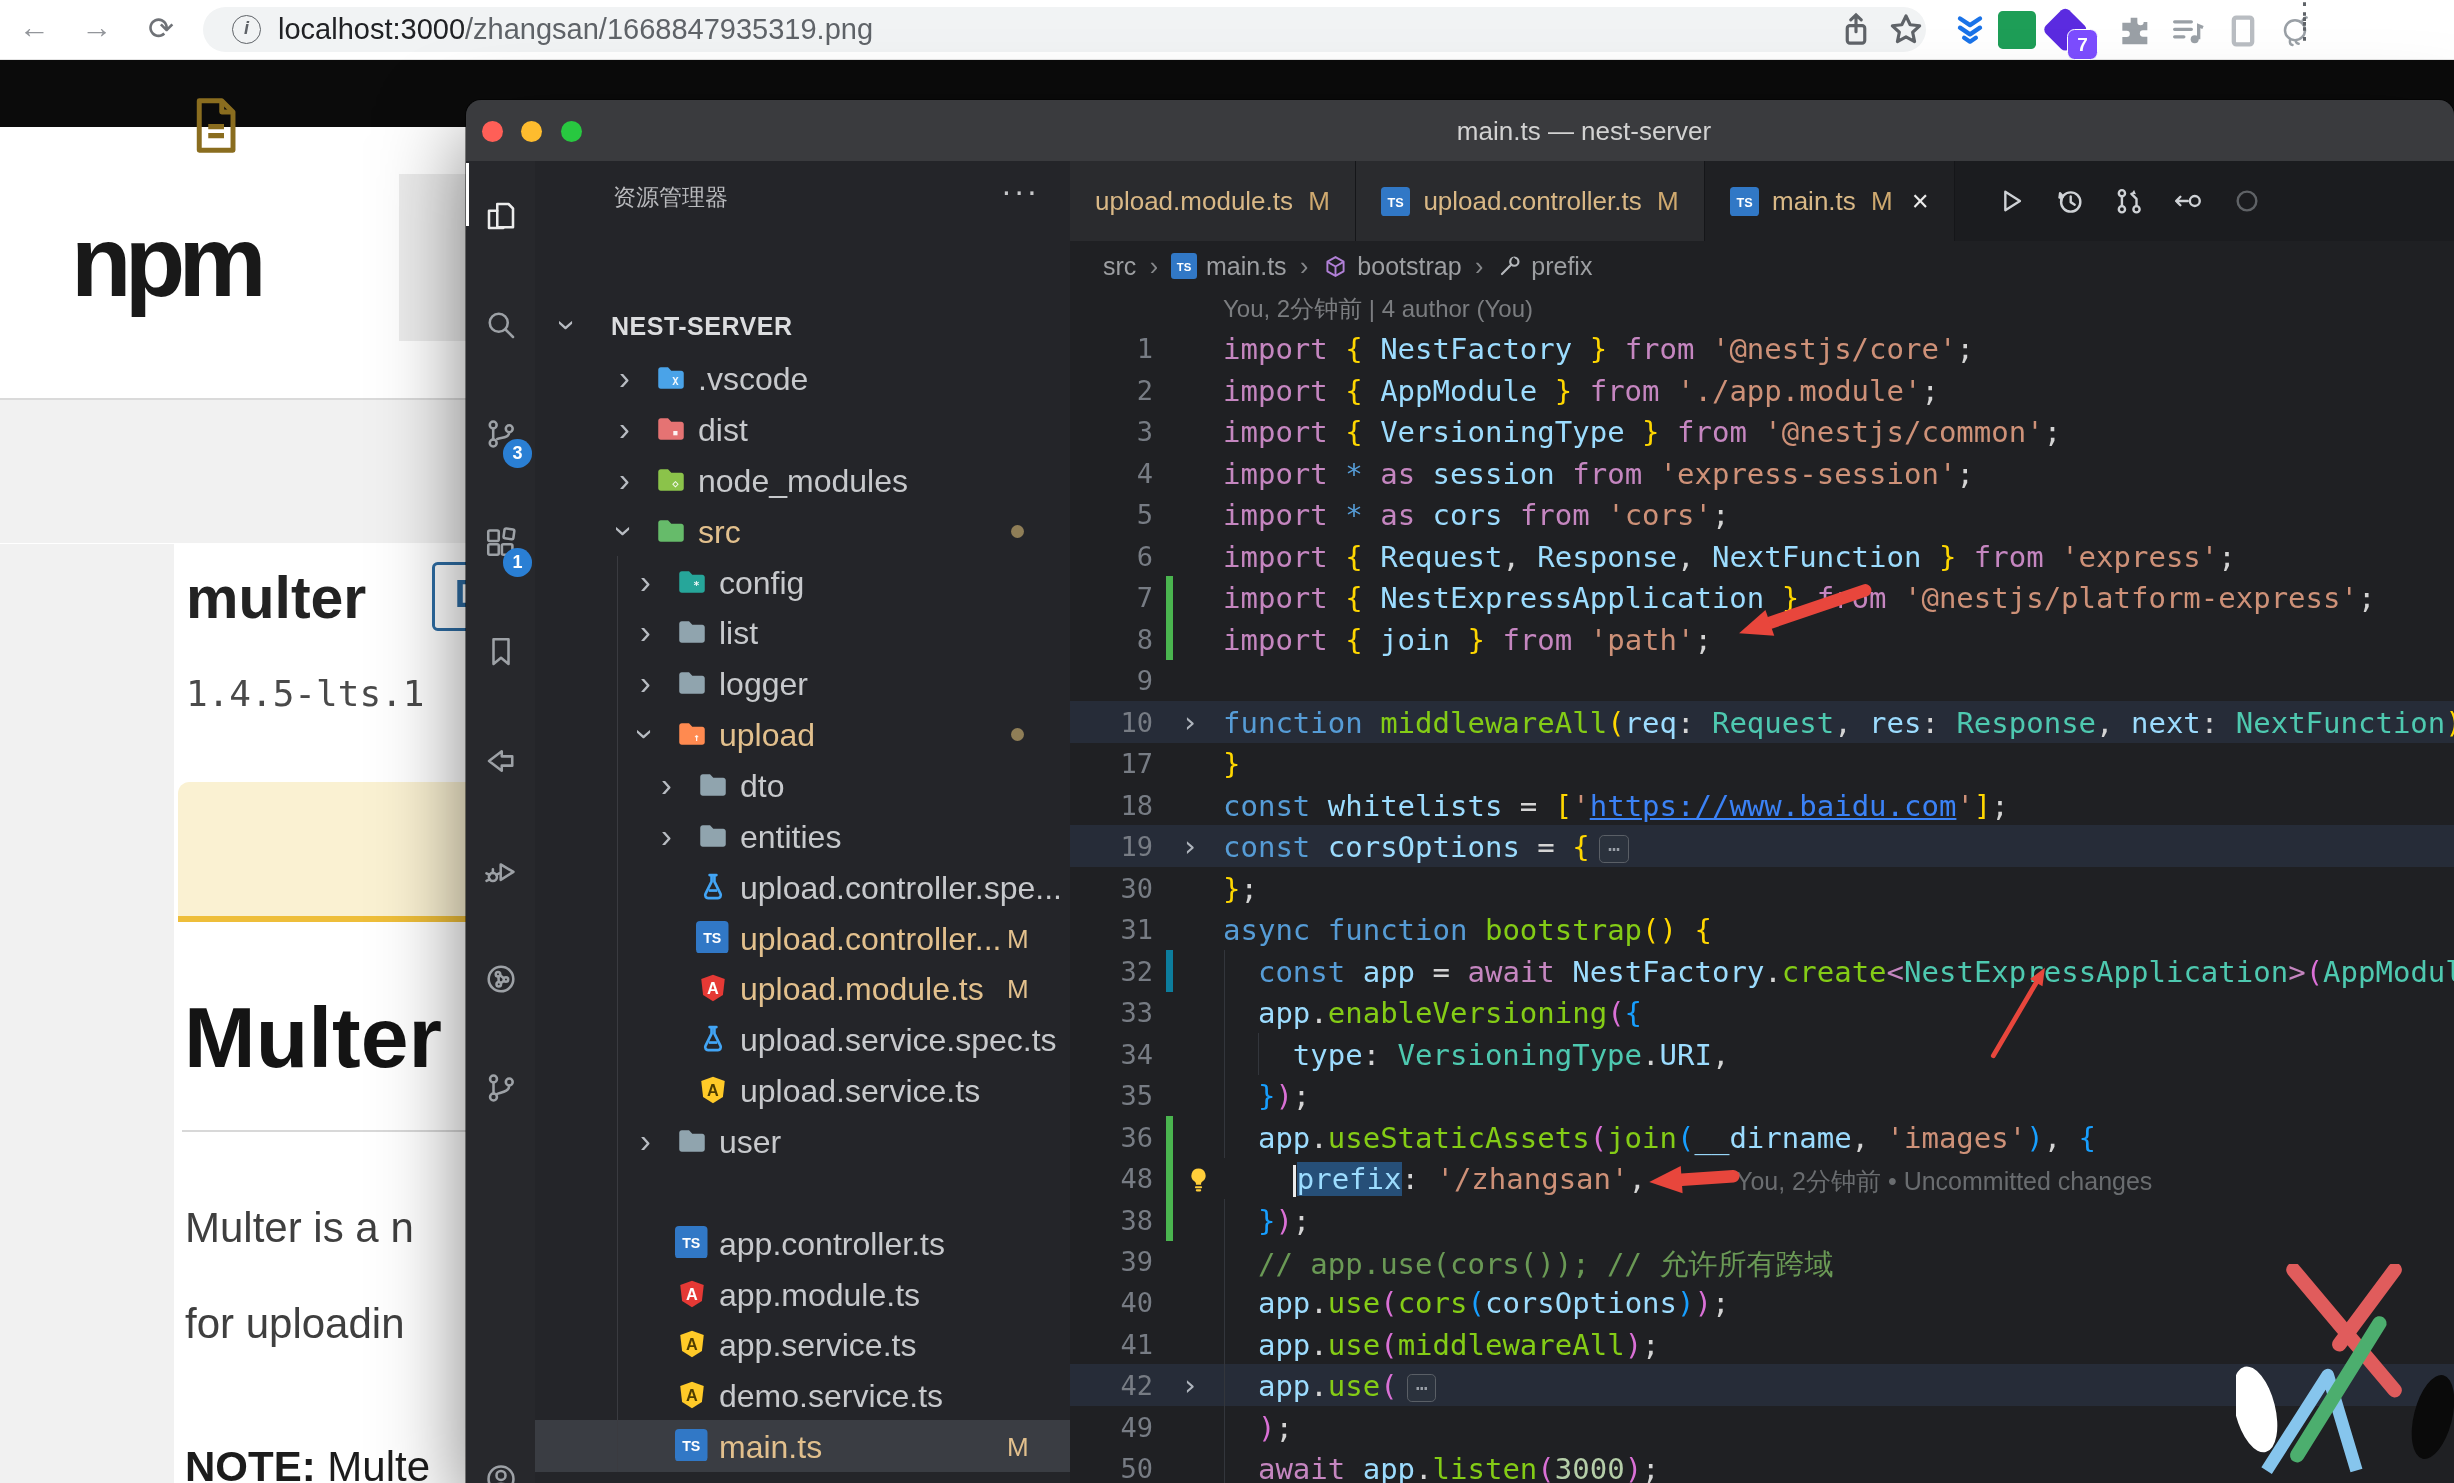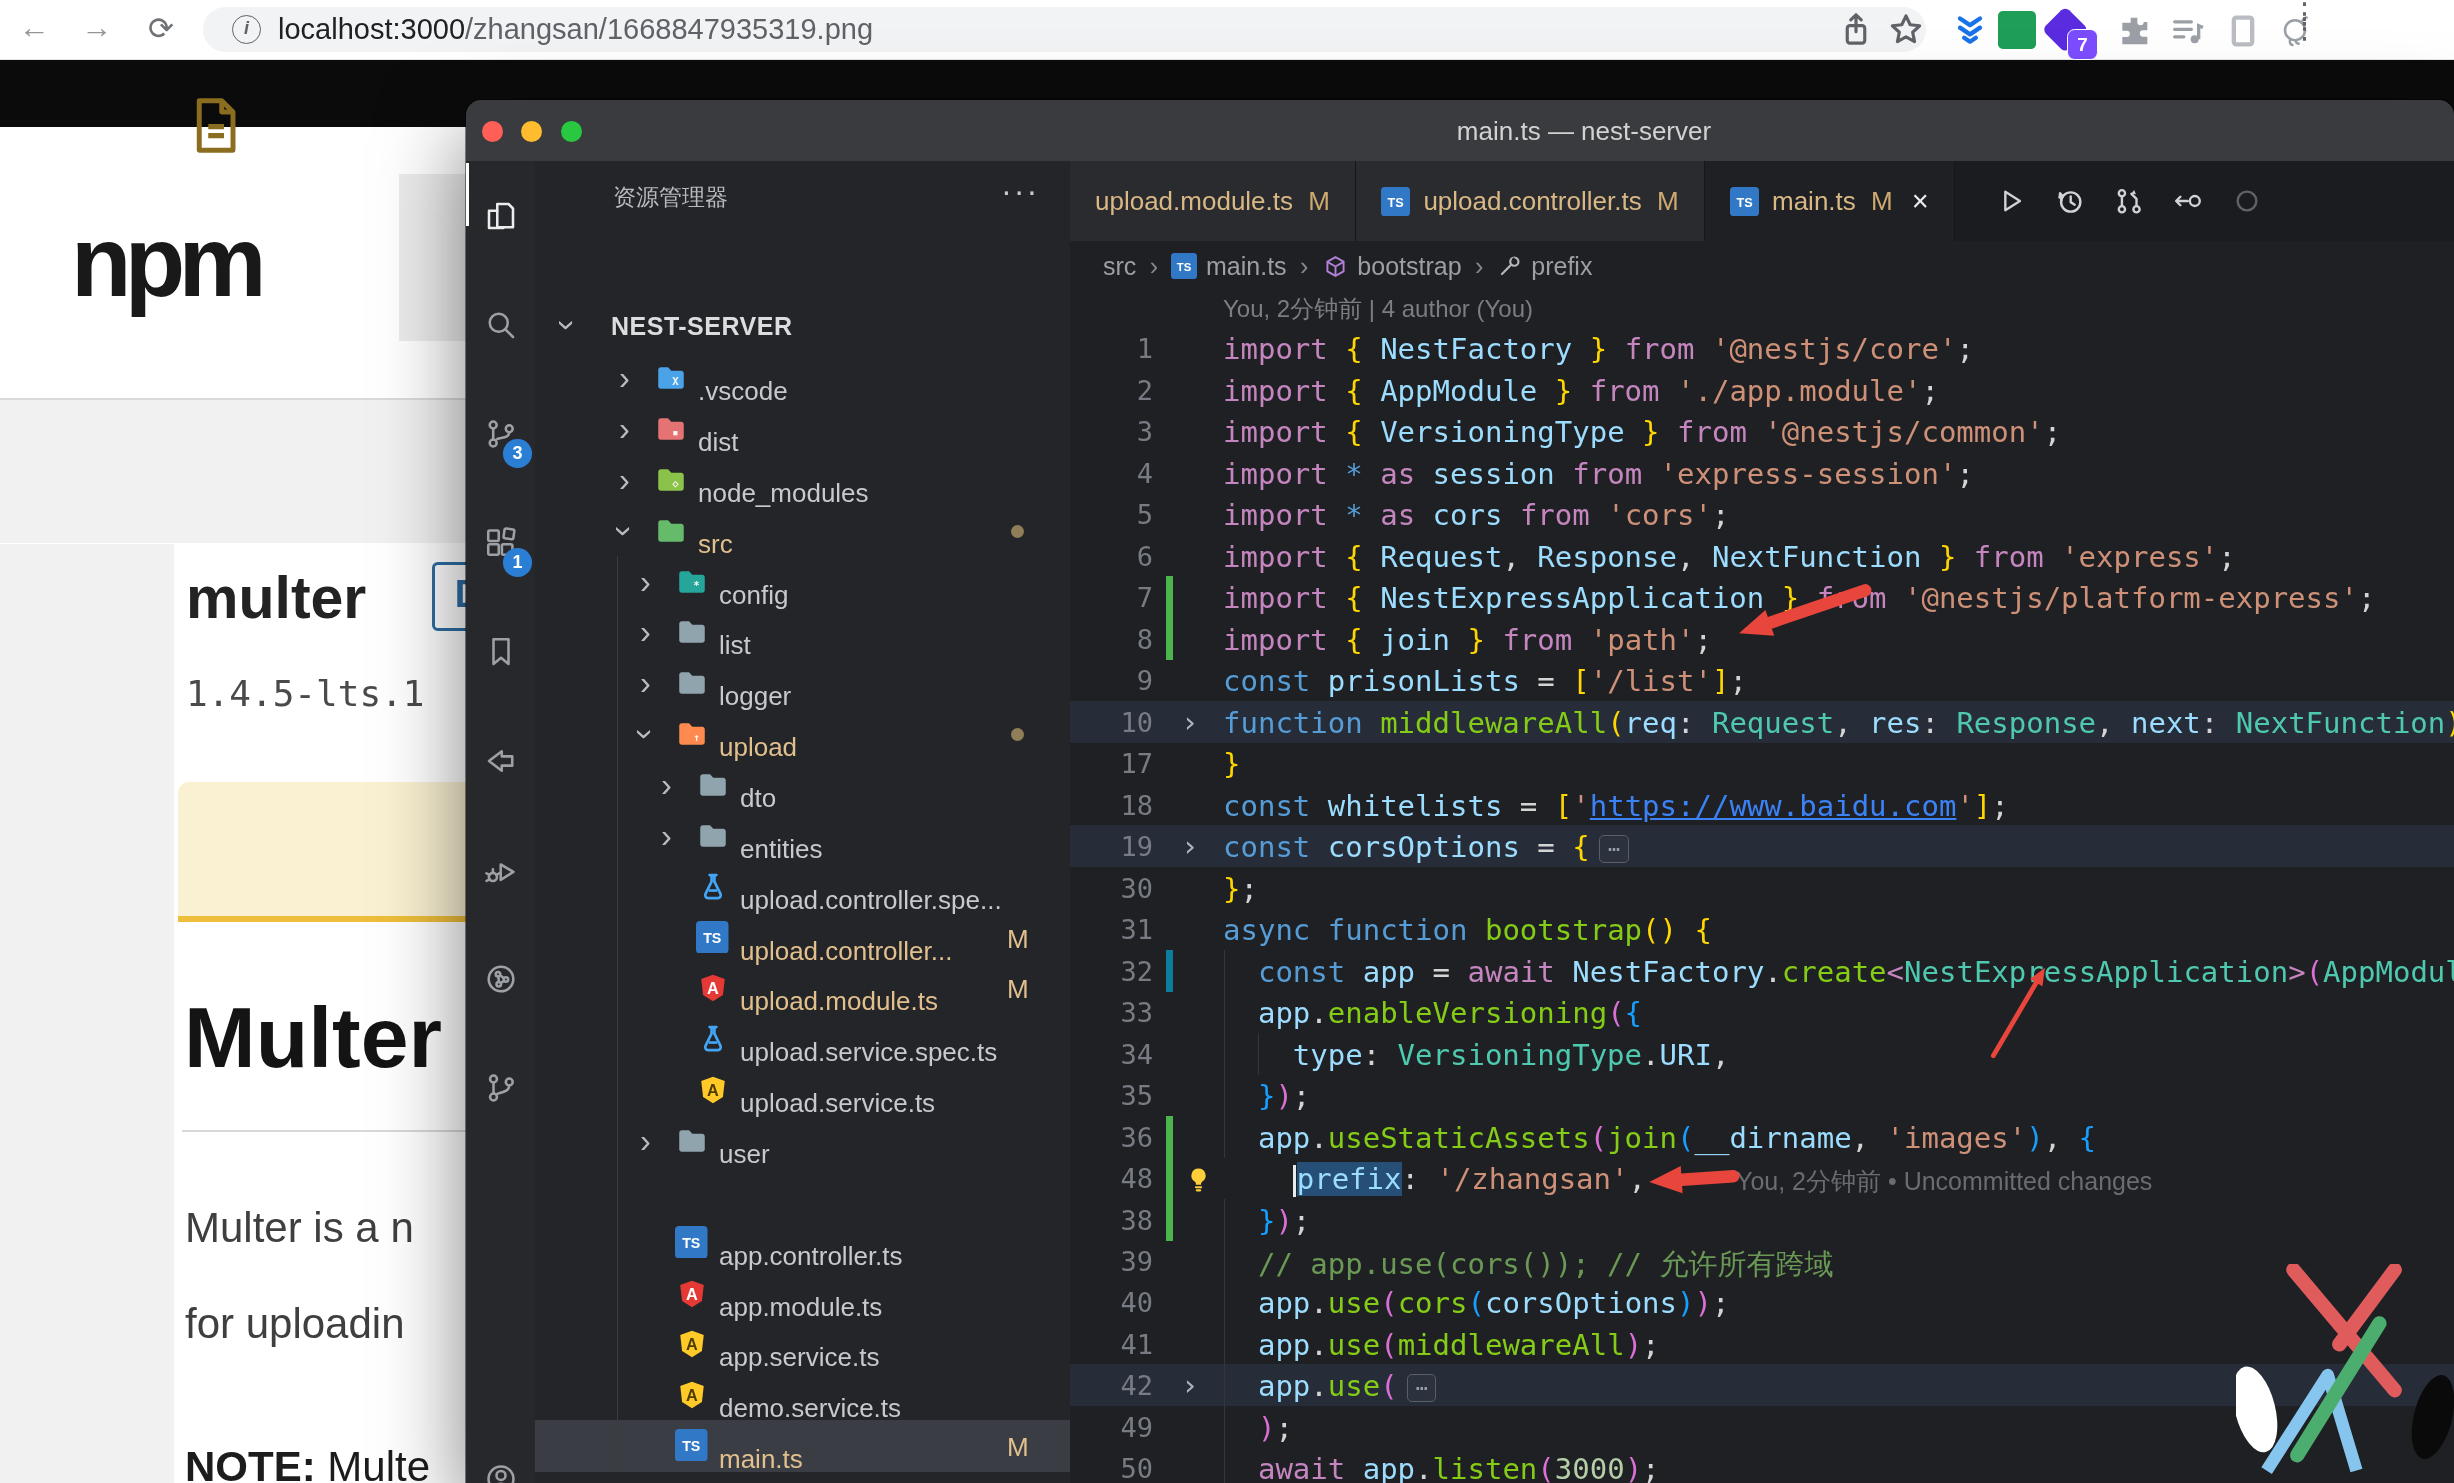--- a/index.html
+++ b/index.html
@@ -51,21 +51,21 @@
   #sb-dots{position:absolute;left:466px;top:11.5px;font-size:32.5px;color:#c6c7c9;letter-spacing:1.9px;cursor:pointer;}
   #root-row{position:absolute;left:0;top:140px;width:100%;height:52px;cursor:pointer;}
   .chev{color:#b8bcc2;font-size:32.5px;line-height:32.5px;display:inline-block;}
   .chev.open{transform:rotate(90deg);}
   #root-label{position:absolute;left:76px;top:10.5px;font-size:25px;font-weight:bold;color:#dcdddf;letter-spacing:0.5px;}
   #tree{position:absolute;left:0;top:0;width:100%;height:100%;}
   .trow{position:absolute;left:0;width:535px;height:52px;cursor:pointer;}
   .trow.sel{background:#3a3d43;}
   .trow .chev{position:absolute;top:9.6px;}
   .t-ic{position:absolute;top:8.6px;width:34px;height:34px;}
-  .t-label{position:absolute;top:24px;font-size:26px;color:#c7c9cc;white-space:nowrap;}
+  .t-label{position:absolute;top:9px;font-size:32px;color:#c7c9cc;white-space:nowrap;}
   .t-label.gold{color:var(--gold);}
   .t-badge{position:absolute;left:472px;top:11.5px;font-size:26px;color:var(--gold);}
   .t-dot{position:absolute;left:476px;top:20px;width:13.4px;height:13.4px;border-radius:50%;background:#8f7e57;}
   #guide1{position:absolute;left:82px;top:395px;width:1px;height:916px;background:#3a3b40;}
   
   #tabbar{position:absolute;left:604px;top:61px;right:0;height:80px;background:#1b1c1f;display:flex;}
   .tab{position:relative;height:80px;display:flex;align-items:center;background:#2a2b2e;border-right:1.9px solid #151619;padding:0 25px;cursor:pointer;flex:0 0 auto;}
   .tab.active{background:#1f2023;}
   .tab .ts-ic{width:29px;height:29px;margin-right:13.4px;}
   .tab-label{font-size:26px;color:#d9b886;white-space:nowrap;}
@@ -569,21 +569,20 @@
             <span class="gmark add"></span>
             <span class="ctext"><span class="tk-kw">import</span><span class="tk-pl"> </span><span class="tk-b1">{</span><span class="tk-id"> NestExpressApplication </span><span class="tk-b1">}</span><span class="tk-pl"> </span><span class="tk-kw">from</span><span class="tk-pl"> </span><span class="tk-st">'@nestjs/platform-express'</span><span class="tk-pl">;</span></span>
           </div>
           <div class="crow" style="top: 327px;">
             <span class="num">8</span>
             <span class="gmark add"></span>
             <span class="ctext"><span class="tk-kw">import</span><span class="tk-pl"> </span><span class="tk-b1">{</span><span class="tk-id"> join </span><span class="tk-b1">}</span><span class="tk-pl"> </span><span class="tk-kw">from</span><span class="tk-pl"> </span><span class="tk-st">'path'</span><span class="tk-pl">;</span></span>
           </div>
           <div class="crow" style="top: 368px;">
             <span class="num">9</span>
-            <span class="ctext"><span class="tk-kb">const</span><span class="tk-pl"> </span><span class="tk-id">prisonLists</span><span class="tk-pl"> </span><span class="tk-pl">=</span><span class="tk-pl"> </span><span class="tk-b1">[</span><span class="tk-st">'/list'</span><span class="tk-b1">]</span><span class="tk-pl">;</span></span>
           </div>
           <div class="crow hl" style="top: 410px;">
             <span class="num">10</span>
             <span class="fchev">›</span>
             <span class="ctext"><span class="tk-kb">function</span><span class="tk-pl"> </span><span class="tk-fn">middlewareAll</span><span class="tk-b1">(</span><span class="tk-id">req</span><span class="tk-pl">: </span><span class="tk-ty">Request</span><span class="tk-pl">, </span><span class="tk-id">res</span><span class="tk-pl">: </span><span class="tk-ty">Response</span><span class="tk-pl">, </span><span class="tk-id">next</span><span class="tk-pl">: </span><span class="tk-ty">NextFunction</span><span class="tk-b1">)</span><span class="tk-pl"> </span></span>
           </div>
           <div class="crow" style="top: 451px;">
             <span class="num">17</span>
             <span class="ctext"><span class="tk-b1">}</span></span>
           </div>

